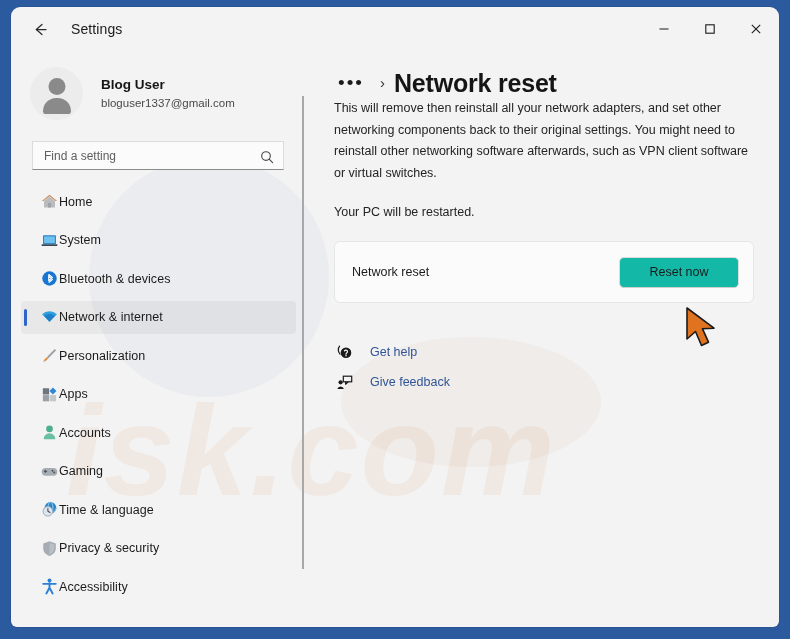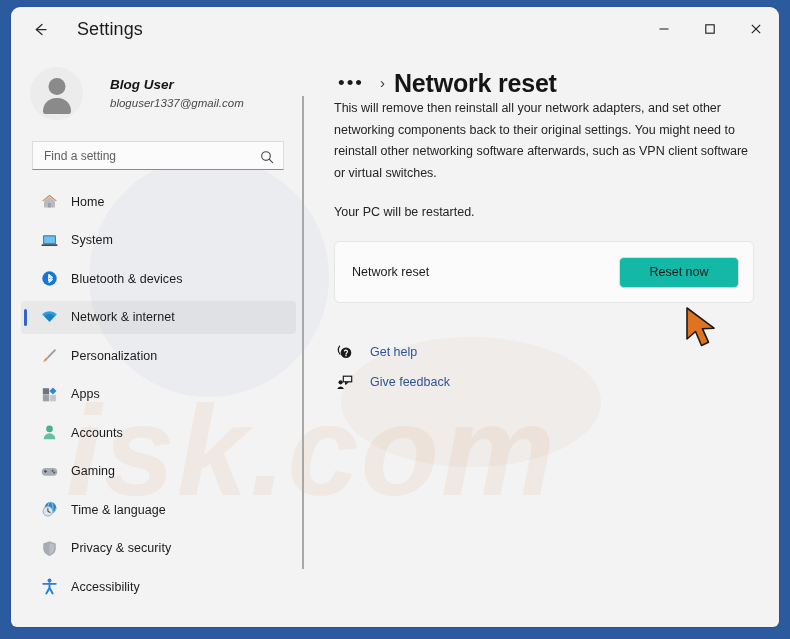--- a/index.html
+++ b/index.html
@@ -73,23 +73,23 @@
     z-index: 6;
   }
   #back-button {
     width: 38px; height: 32px;
     margin-left: 10px;
     display: flex; align-items: center; justify-content: center;
     border-radius: 5px;
     cursor: pointer;
   }
   #window-title {
-    font-size: 18px;
+    font-size: 14px;
     color: #1b1b1b;
-    margin-left: 18px;
+    margin-left: 12px;
     letter-spacing: .1px;
   }
   #caption-buttons {
     position: absolute;
     right: 0; top: 0;
     height: 44px;
     display: flex;
   }
   .caption-btn {
     width: 46px; height: 44px;
@@ -126,21 +126,21 @@
     background: #8a8a8a;
   }
   #avatar .body {
     position: absolute;
     left: 50%; top: 31px;
     transform: translateX(-50%);
     width: 28px; height: 16px;
     border-radius: 14px 14px 3px 3px;
     background: #8a8a8a;
   }
-  #account-text { margin-left: 27px; font-style: italic; }
+  #account-text { margin-left: 18px; }
   #account-name {
     font-size: 13.5px;
     font-weight: bold;
     color: #151515;
     line-height: 18px;
   }
   #account-email {
     font-size: 11.5px;
     color: #4a4a4a;
     line-height: 17px;
@@ -201,21 +201,21 @@
     width: 3px; height: 17px;
     border-radius: 2px;
     background: #2f64c8;
   }
   .nav-icon {
     width: 20px; height: 20px;
     flex: none;
     display: flex; align-items: center; justify-content: center;
   }
   .nav-label {
-    margin-left: 12px;
+    margin-left: 0;
     font-size: 12.5px;
     color: #1b1b1b;
     letter-spacing: .05px;
   }
 
   
   #sidebar-divider {
     position: absolute;
     left: 291px; top: 89px;
     width: 1.5px; height: 473px;

